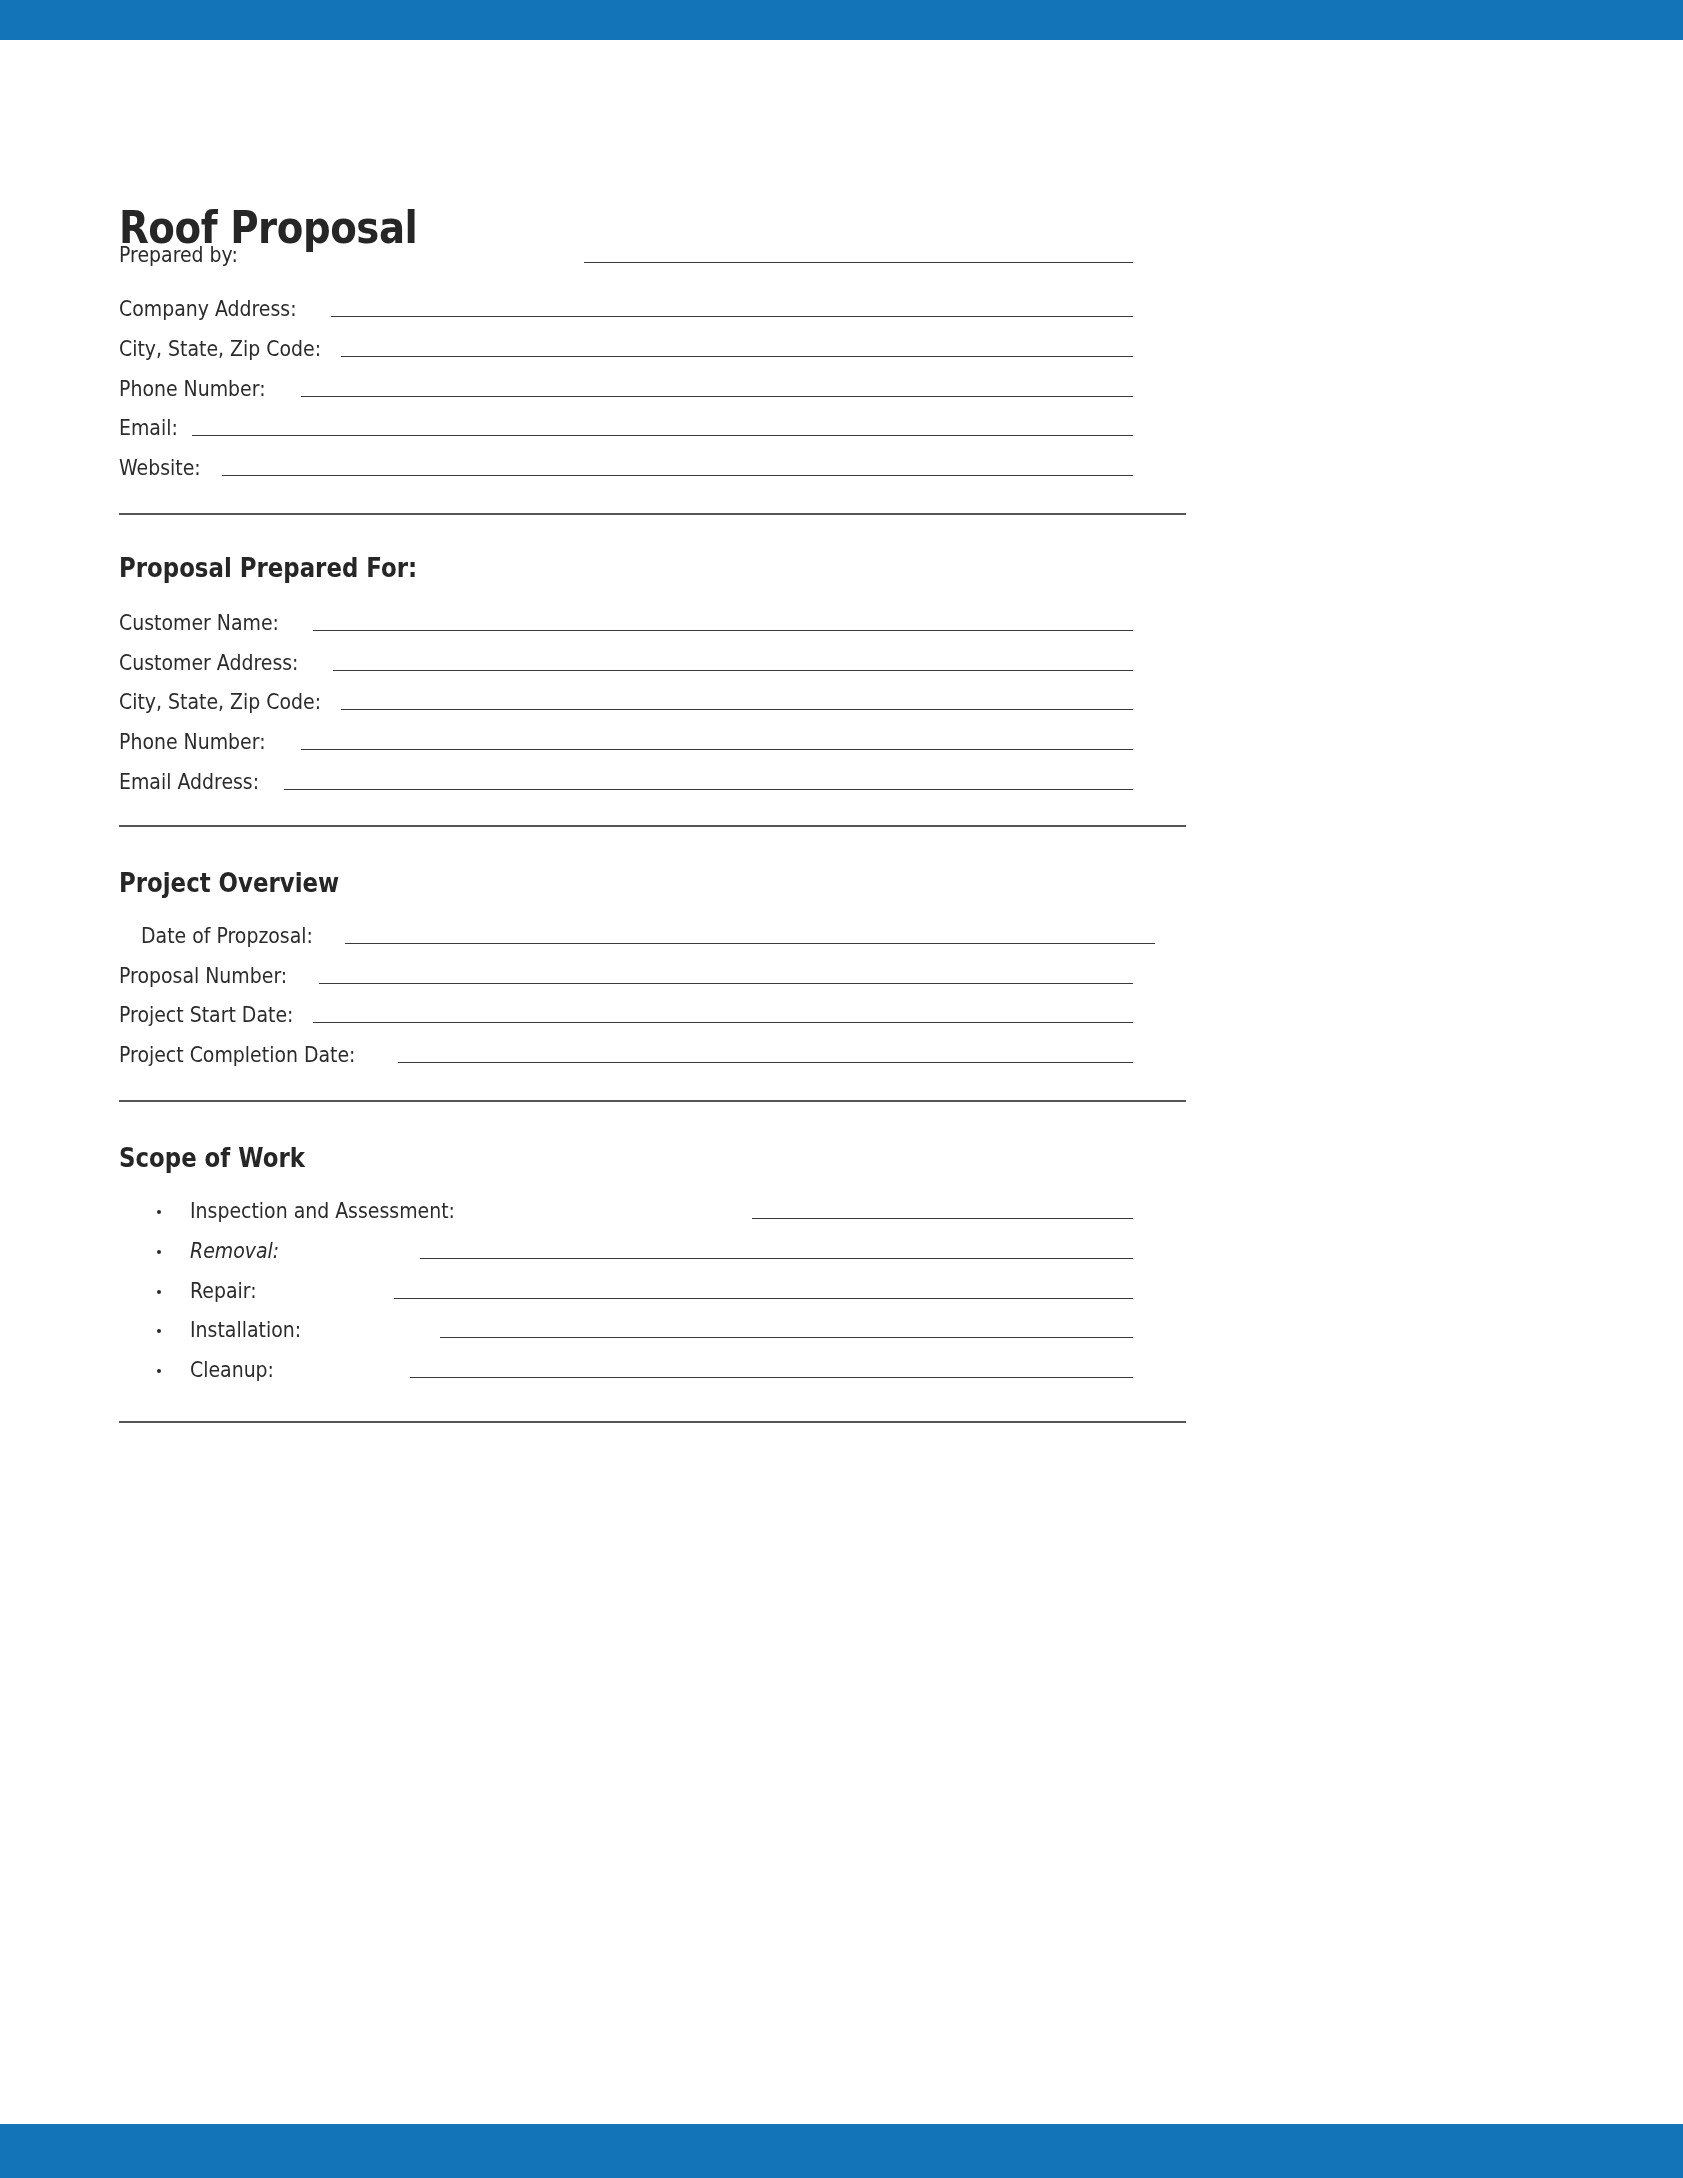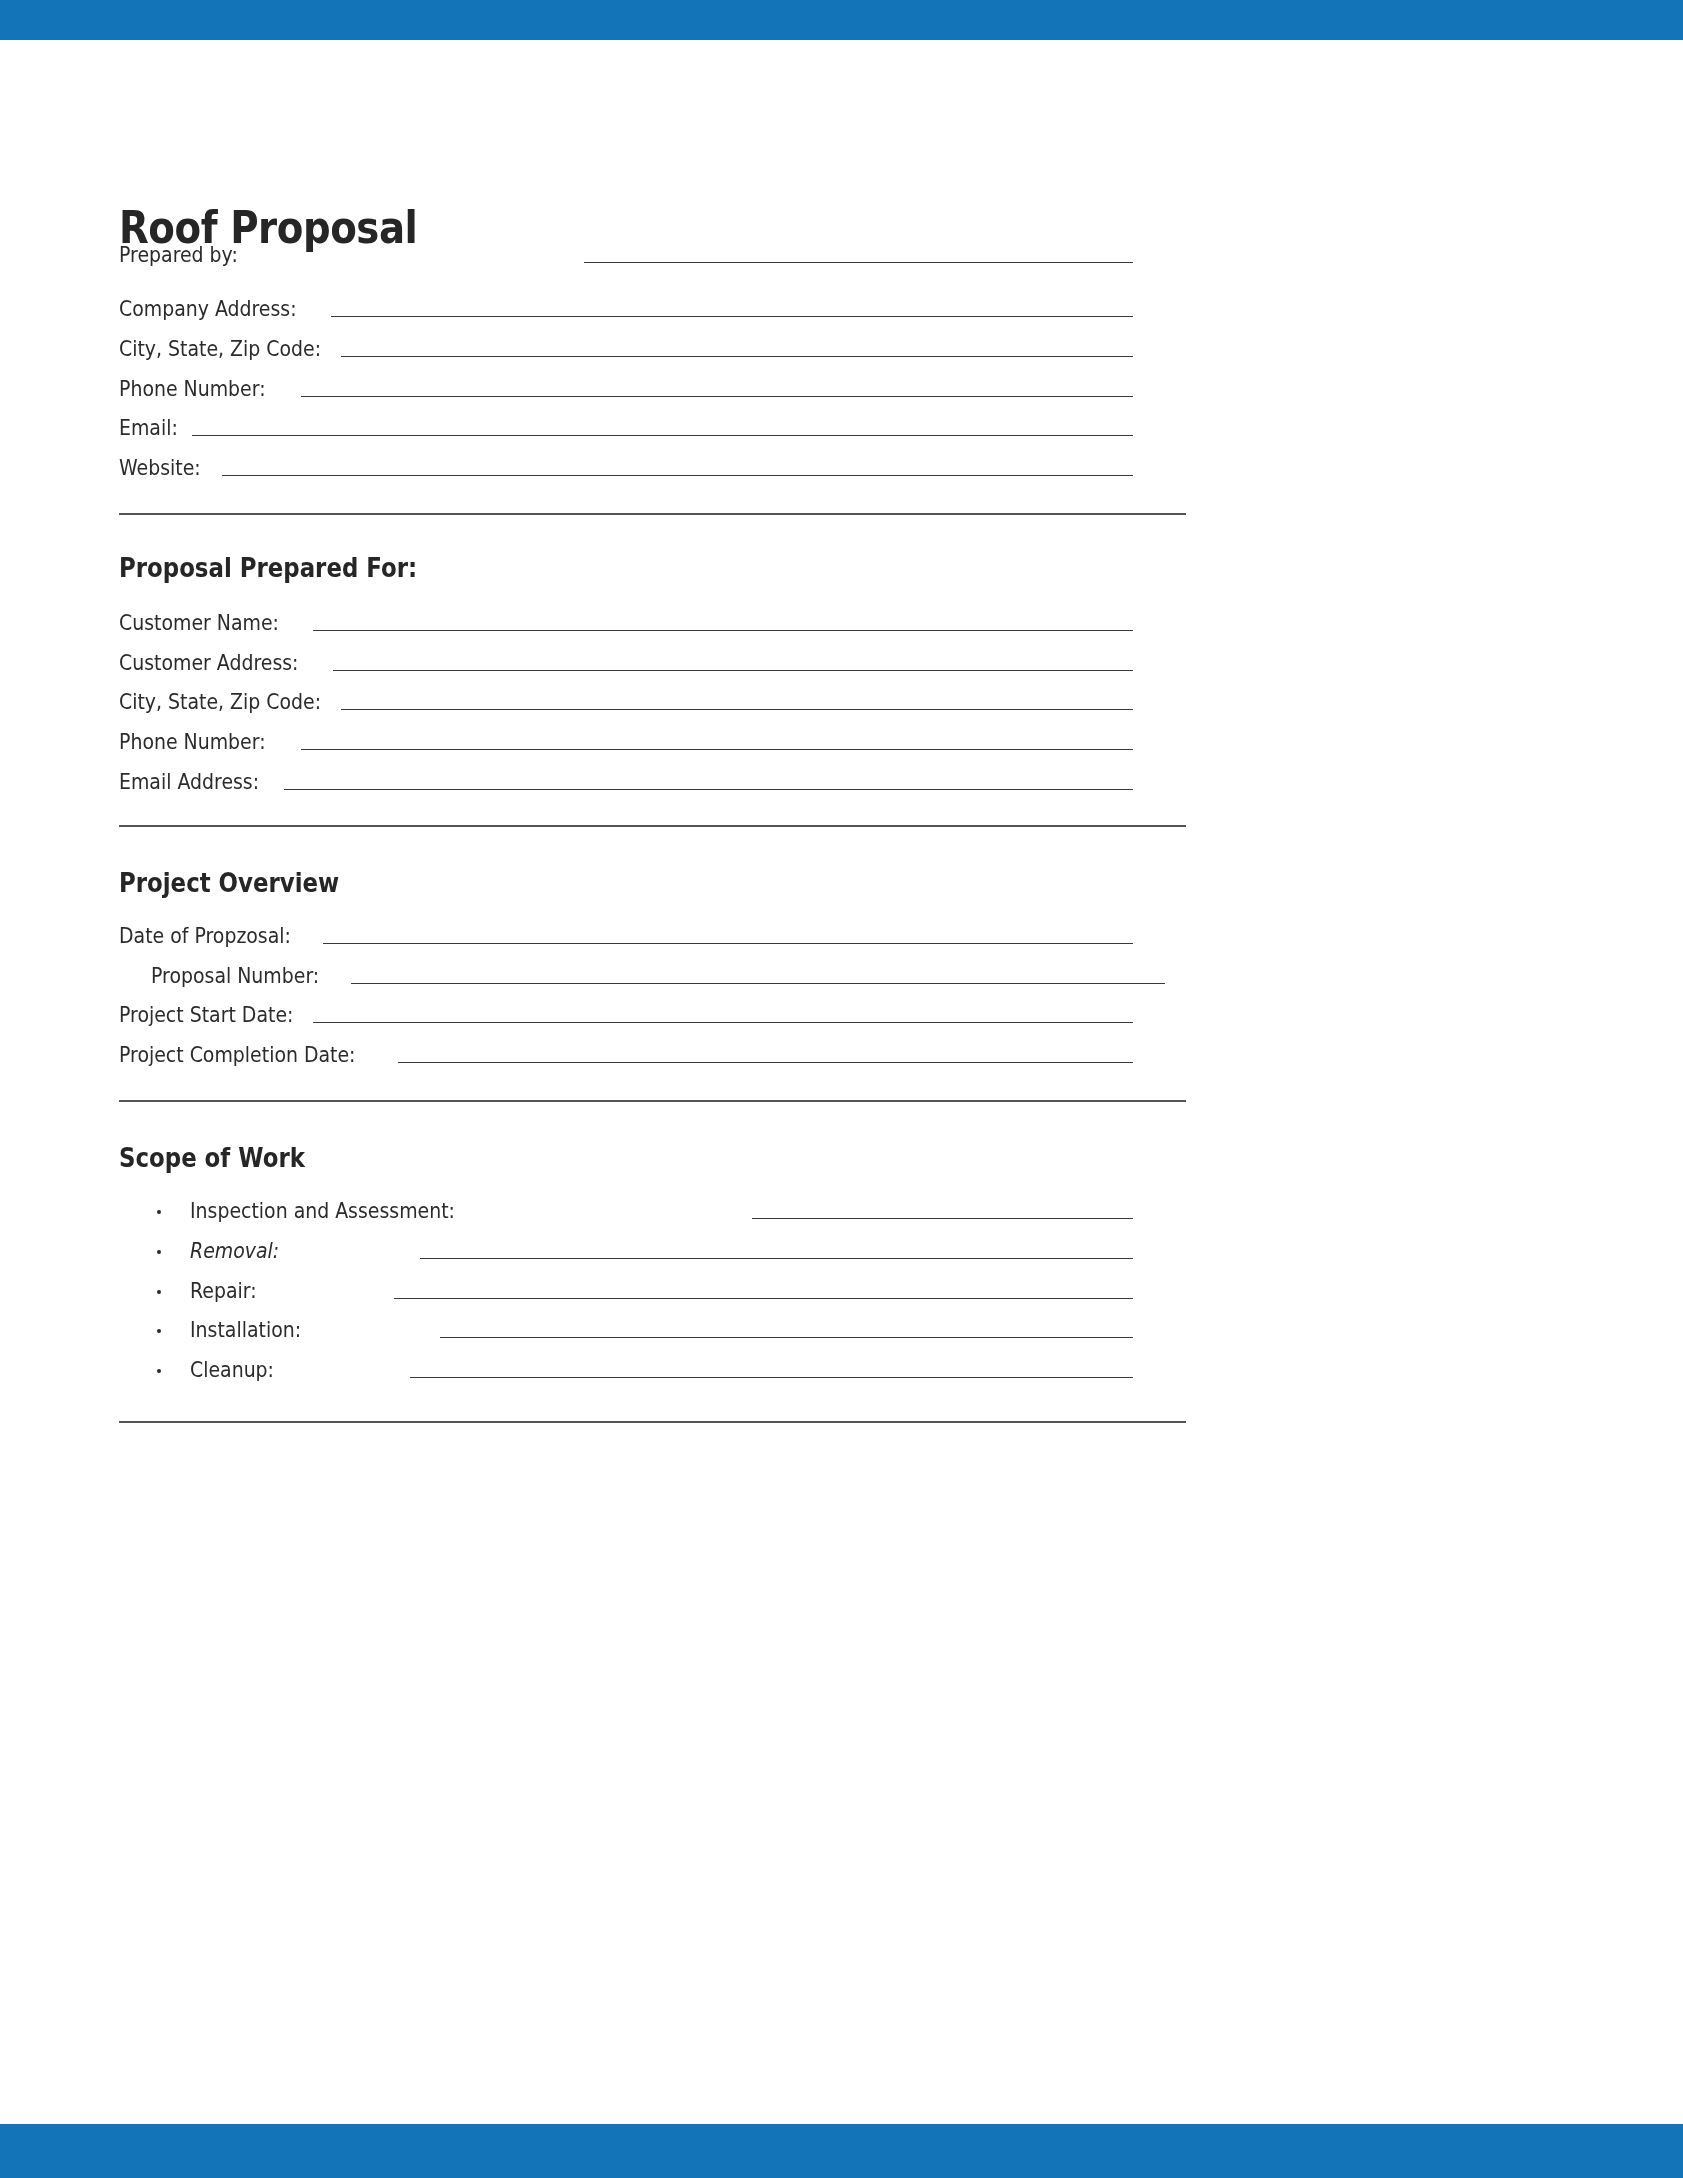--- a/index.html
+++ b/index.html
@@ -214,26 +214,26 @@
 
   <div class="field-row" style="top:725px;">
     <span class="field-label">Email Address:</span>
     <span class="field-line" style="width: 849px; border-bottom-color: rgb(58, 58, 58);"></span>
   </div>
 
   <div class="divider" style="top: 785px; border-bottom-color: rgb(85, 85, 85);"></div>
 
   <h2 class="section-heading" style="top:830px;">Project Overview</h2>
 
-  <div class="field-row" style="top:879px;">
+  <div class="field-row" style="top:879px;margin-left:22px;">
     <span class="field-label">Date of Propzosal:</span>
     <span class="field-line" style="width: 810px; border-bottom-color: rgb(58, 58, 58);"></span>
   </div>
 
-  <div class="field-row" style="top:919px;margin-left:32px;">
+  <div class="field-row" style="top:919px;">
     <span class="field-label">Proposal Number:</span>
     <span class="field-line" style="width: 814px; border-bottom-color: rgb(58, 58, 58);"></span>
   </div>
 
   <div class="field-row" style="top:958px;">
     <span class="field-label">Project Start Date:</span>
     <span class="field-line" style="width: 820px; border-bottom-color: rgb(58, 58, 58);"></span>
   </div>
 
   <div class="field-row" style="top:998px;">

